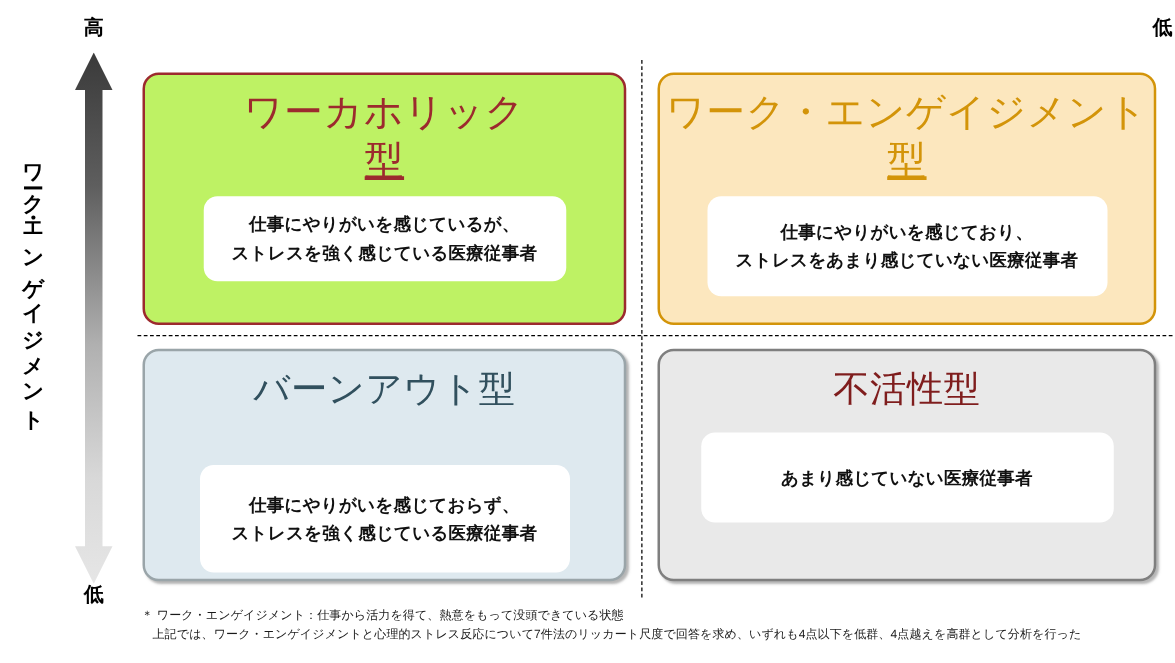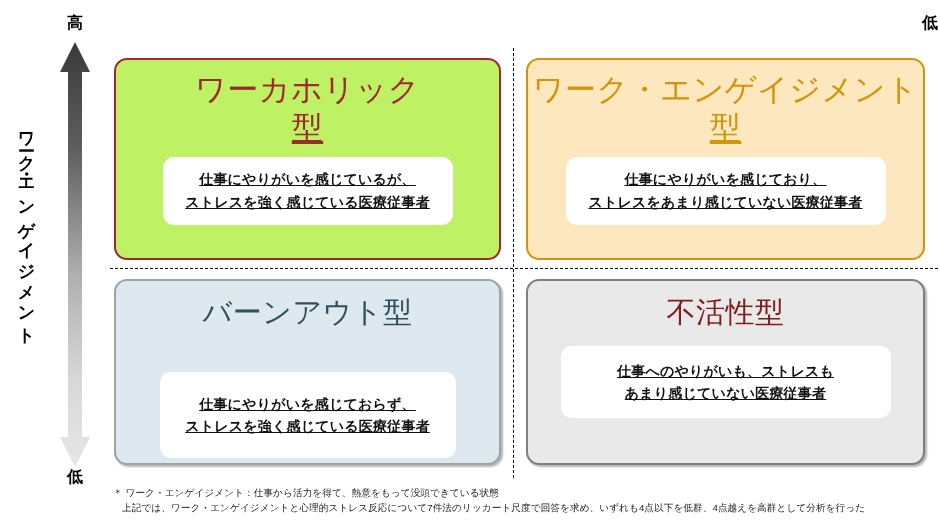--- a/index.html
+++ b/index.html
@@ -134,21 +134,20 @@
     flex-direction: column;
     justify-content: center;
   }
   .desc-line {
     font-size: 14px;
     font-weight: 700;
     color: #111111;
     line-height: 1.62;
     letter-spacing: 0.2px;
     white-space: nowrap;
-    text-decoration: underline;
   }
   .desc-note {
     font-size: 11.5px;
     font-weight: 700;
     color: #111111;
     line-height: 1.5;
     letter-spacing: 0.1px;
     white-space: nowrap;
   }
 
@@ -161,21 +160,21 @@
   #quad-workaholic .quad-title { color: #9C2A2E; padding-top: 11px; }
   #quad-workaholic .desc-box { width: 290px; height: 68px; margin-top: 10px; }
 
   
   #quad-engagement {
     left: 526px; top: 58px; width: 399px; height: 202px;
     background: #FCE7BE;
     border: 2.6px solid #D39409;
   }
   #quad-engagement .quad-title { color: #D39409; padding-top: 11px; }
-  #quad-engagement .desc-box { width: 320px; height: 68px; margin-top: 10px; }
+  #quad-engagement .desc-box { width: 320px; height: 80px; margin-top: 10px; }
 
   
   #quad-burnout {
     left: 114px; top: 279px; width: 387px; height: 186px;
     background: #DEE9EF;
     border: 2.4px solid #9AA5A9;
     box-shadow: 2px 2px 2px rgba(120,120,120,0.55);
     gap: 34px;
   }
   #quad-burnout .quad-title { color: #31505E; padding-top: 14px; font-size: 29px; }
@@ -263,21 +262,20 @@
       <div class="desc-line">仕事にやりがいを感じておらず、</div>
       <div class="desc-line">ストレスを強く感じている医療従事者</div>
     </div>
   </div>
 
   <div class="quad" id="quad-inactive">
     <div class="quad-title">
       <span>不活性型</span>
     </div>
     <div class="desc-box">
-      <div class="desc-line">仕事へのやりがいも、ストレスも</div>
       <div class="desc-line">あまり感じていない医療従事者</div>
     </div>
   </div>
 
   <div class="footnote">
     <div class="footnote-line1">＊ ワーク・エンゲイジメント：仕事から活力を得て、熱意をもって没頭できている状態</div>
     <div class="footnote-line2">上記では、ワーク・エンゲイジメントと心理的ストレス反応について7件法のリッカート尺度で回答を求め、いずれも4点以下を低群、4点越えを高群として分析を行った</div>
   </div>
 
 </div>

